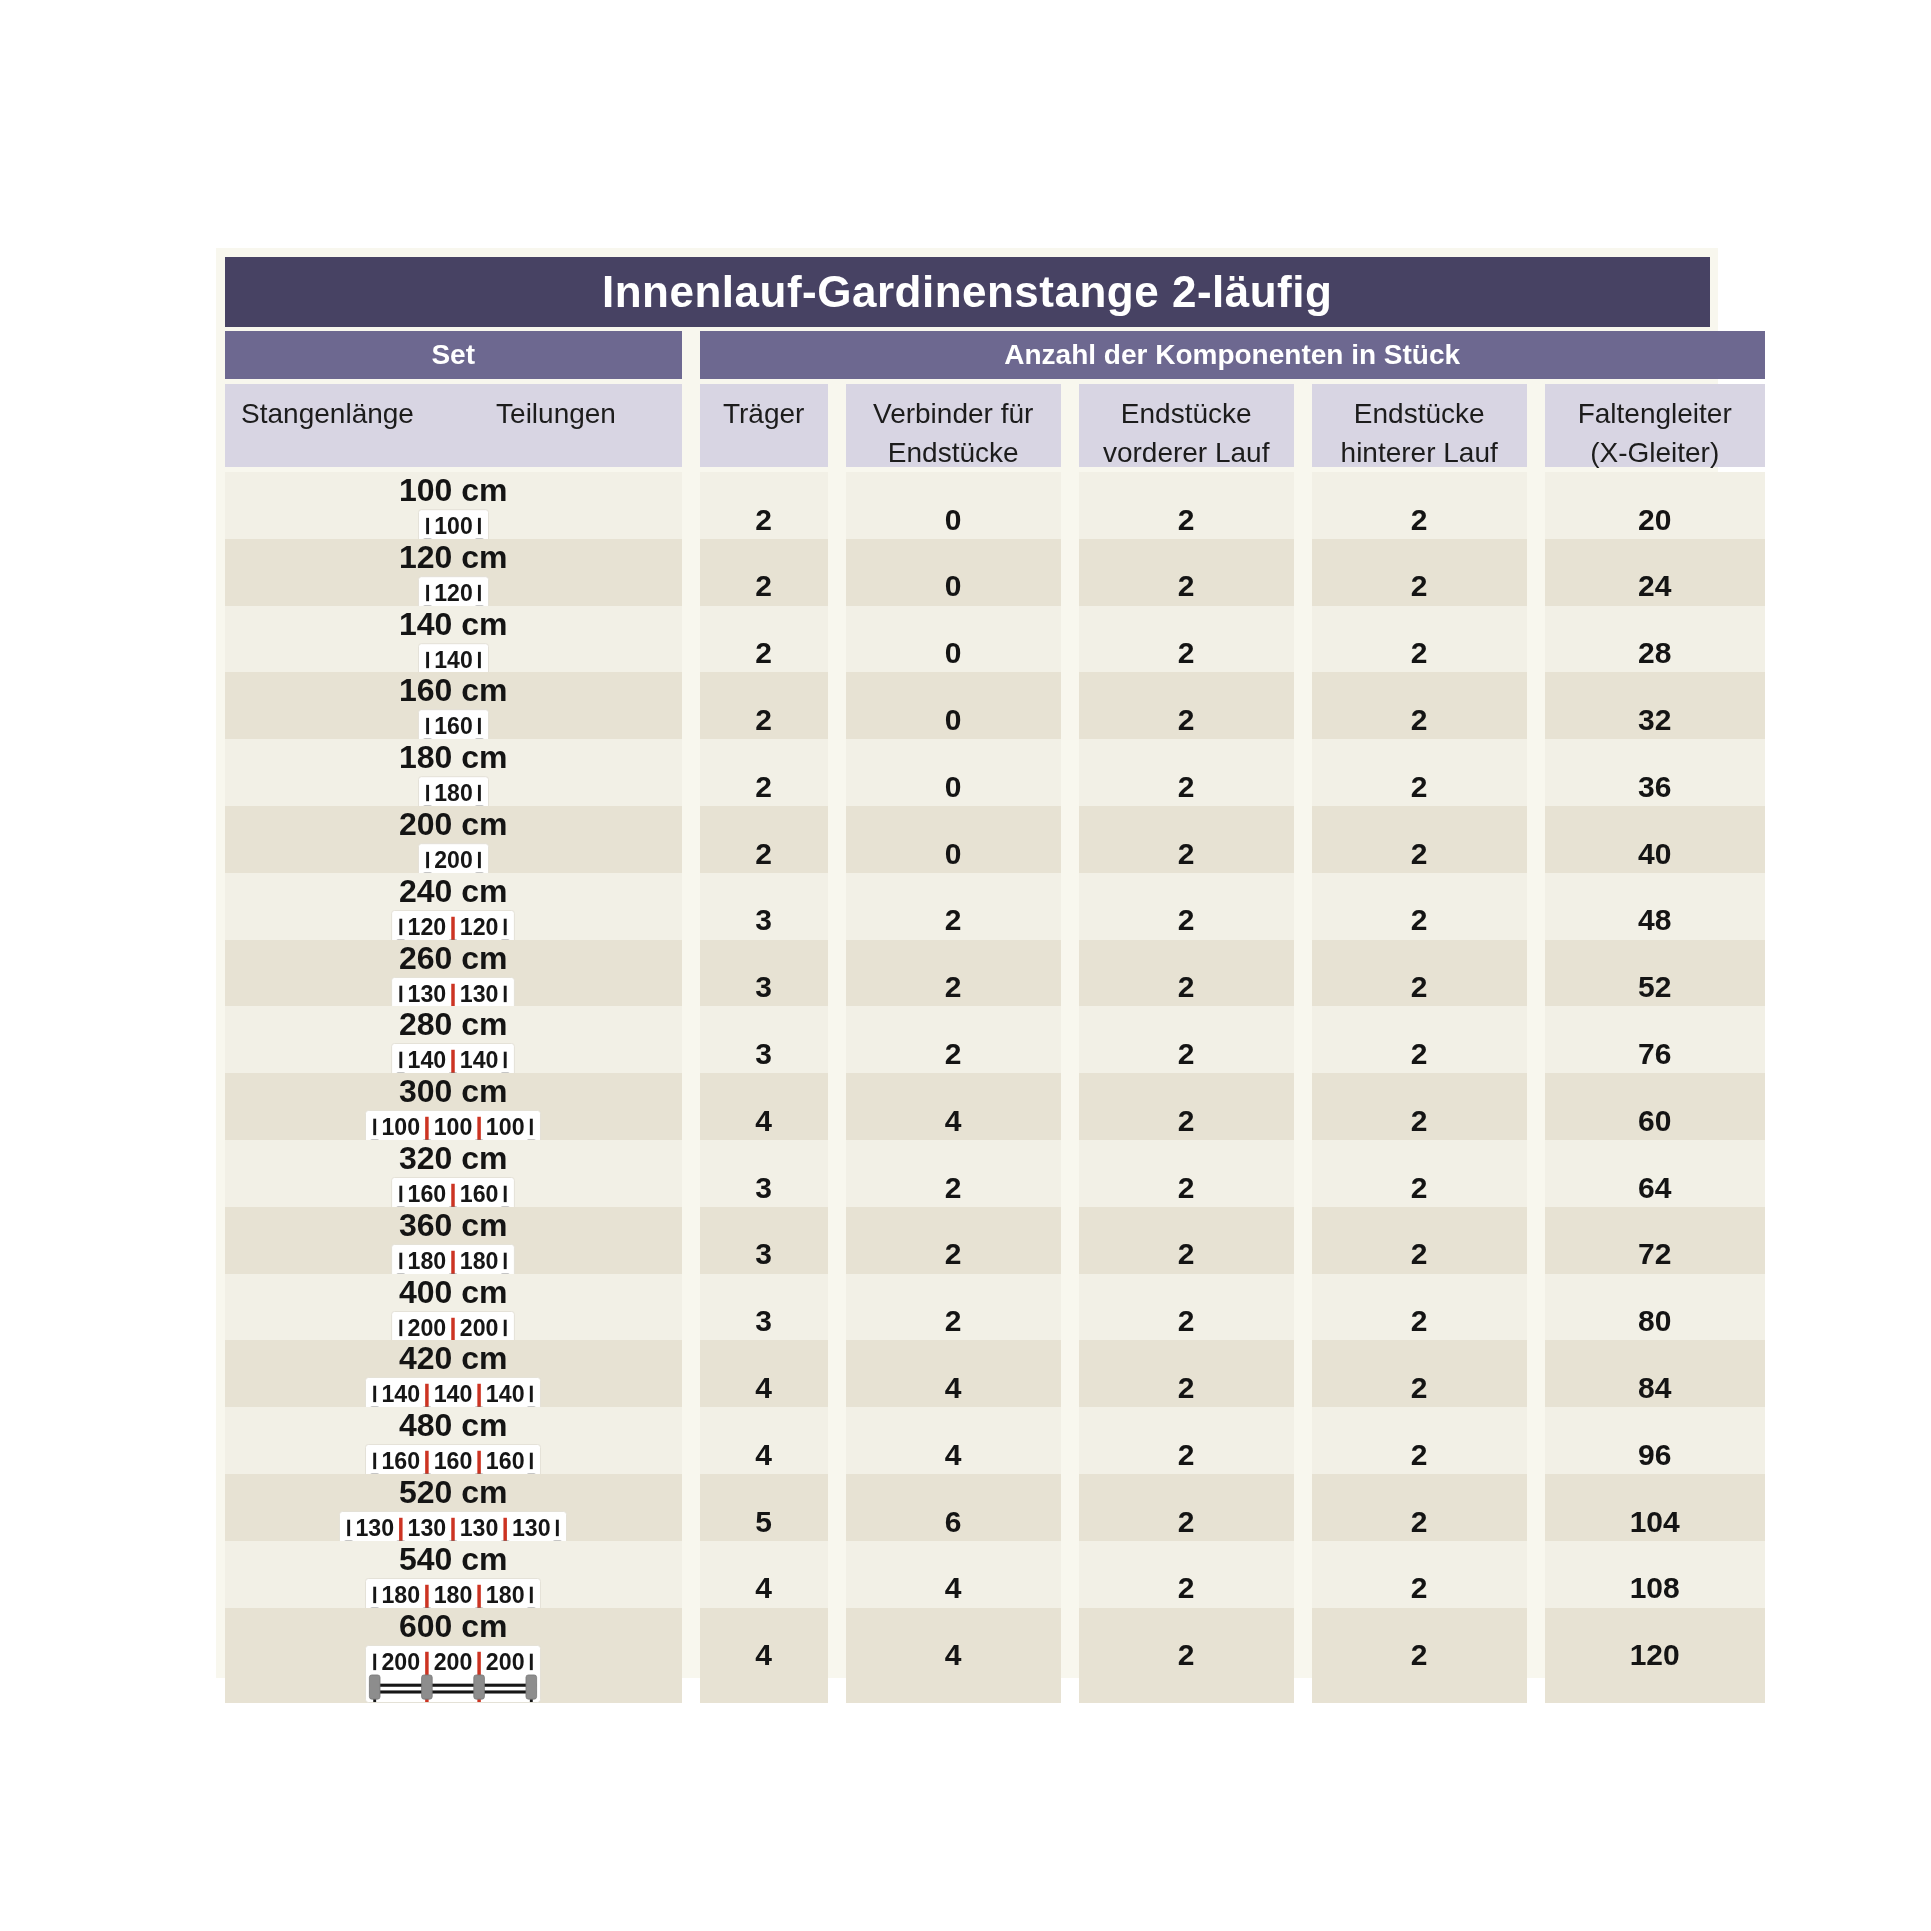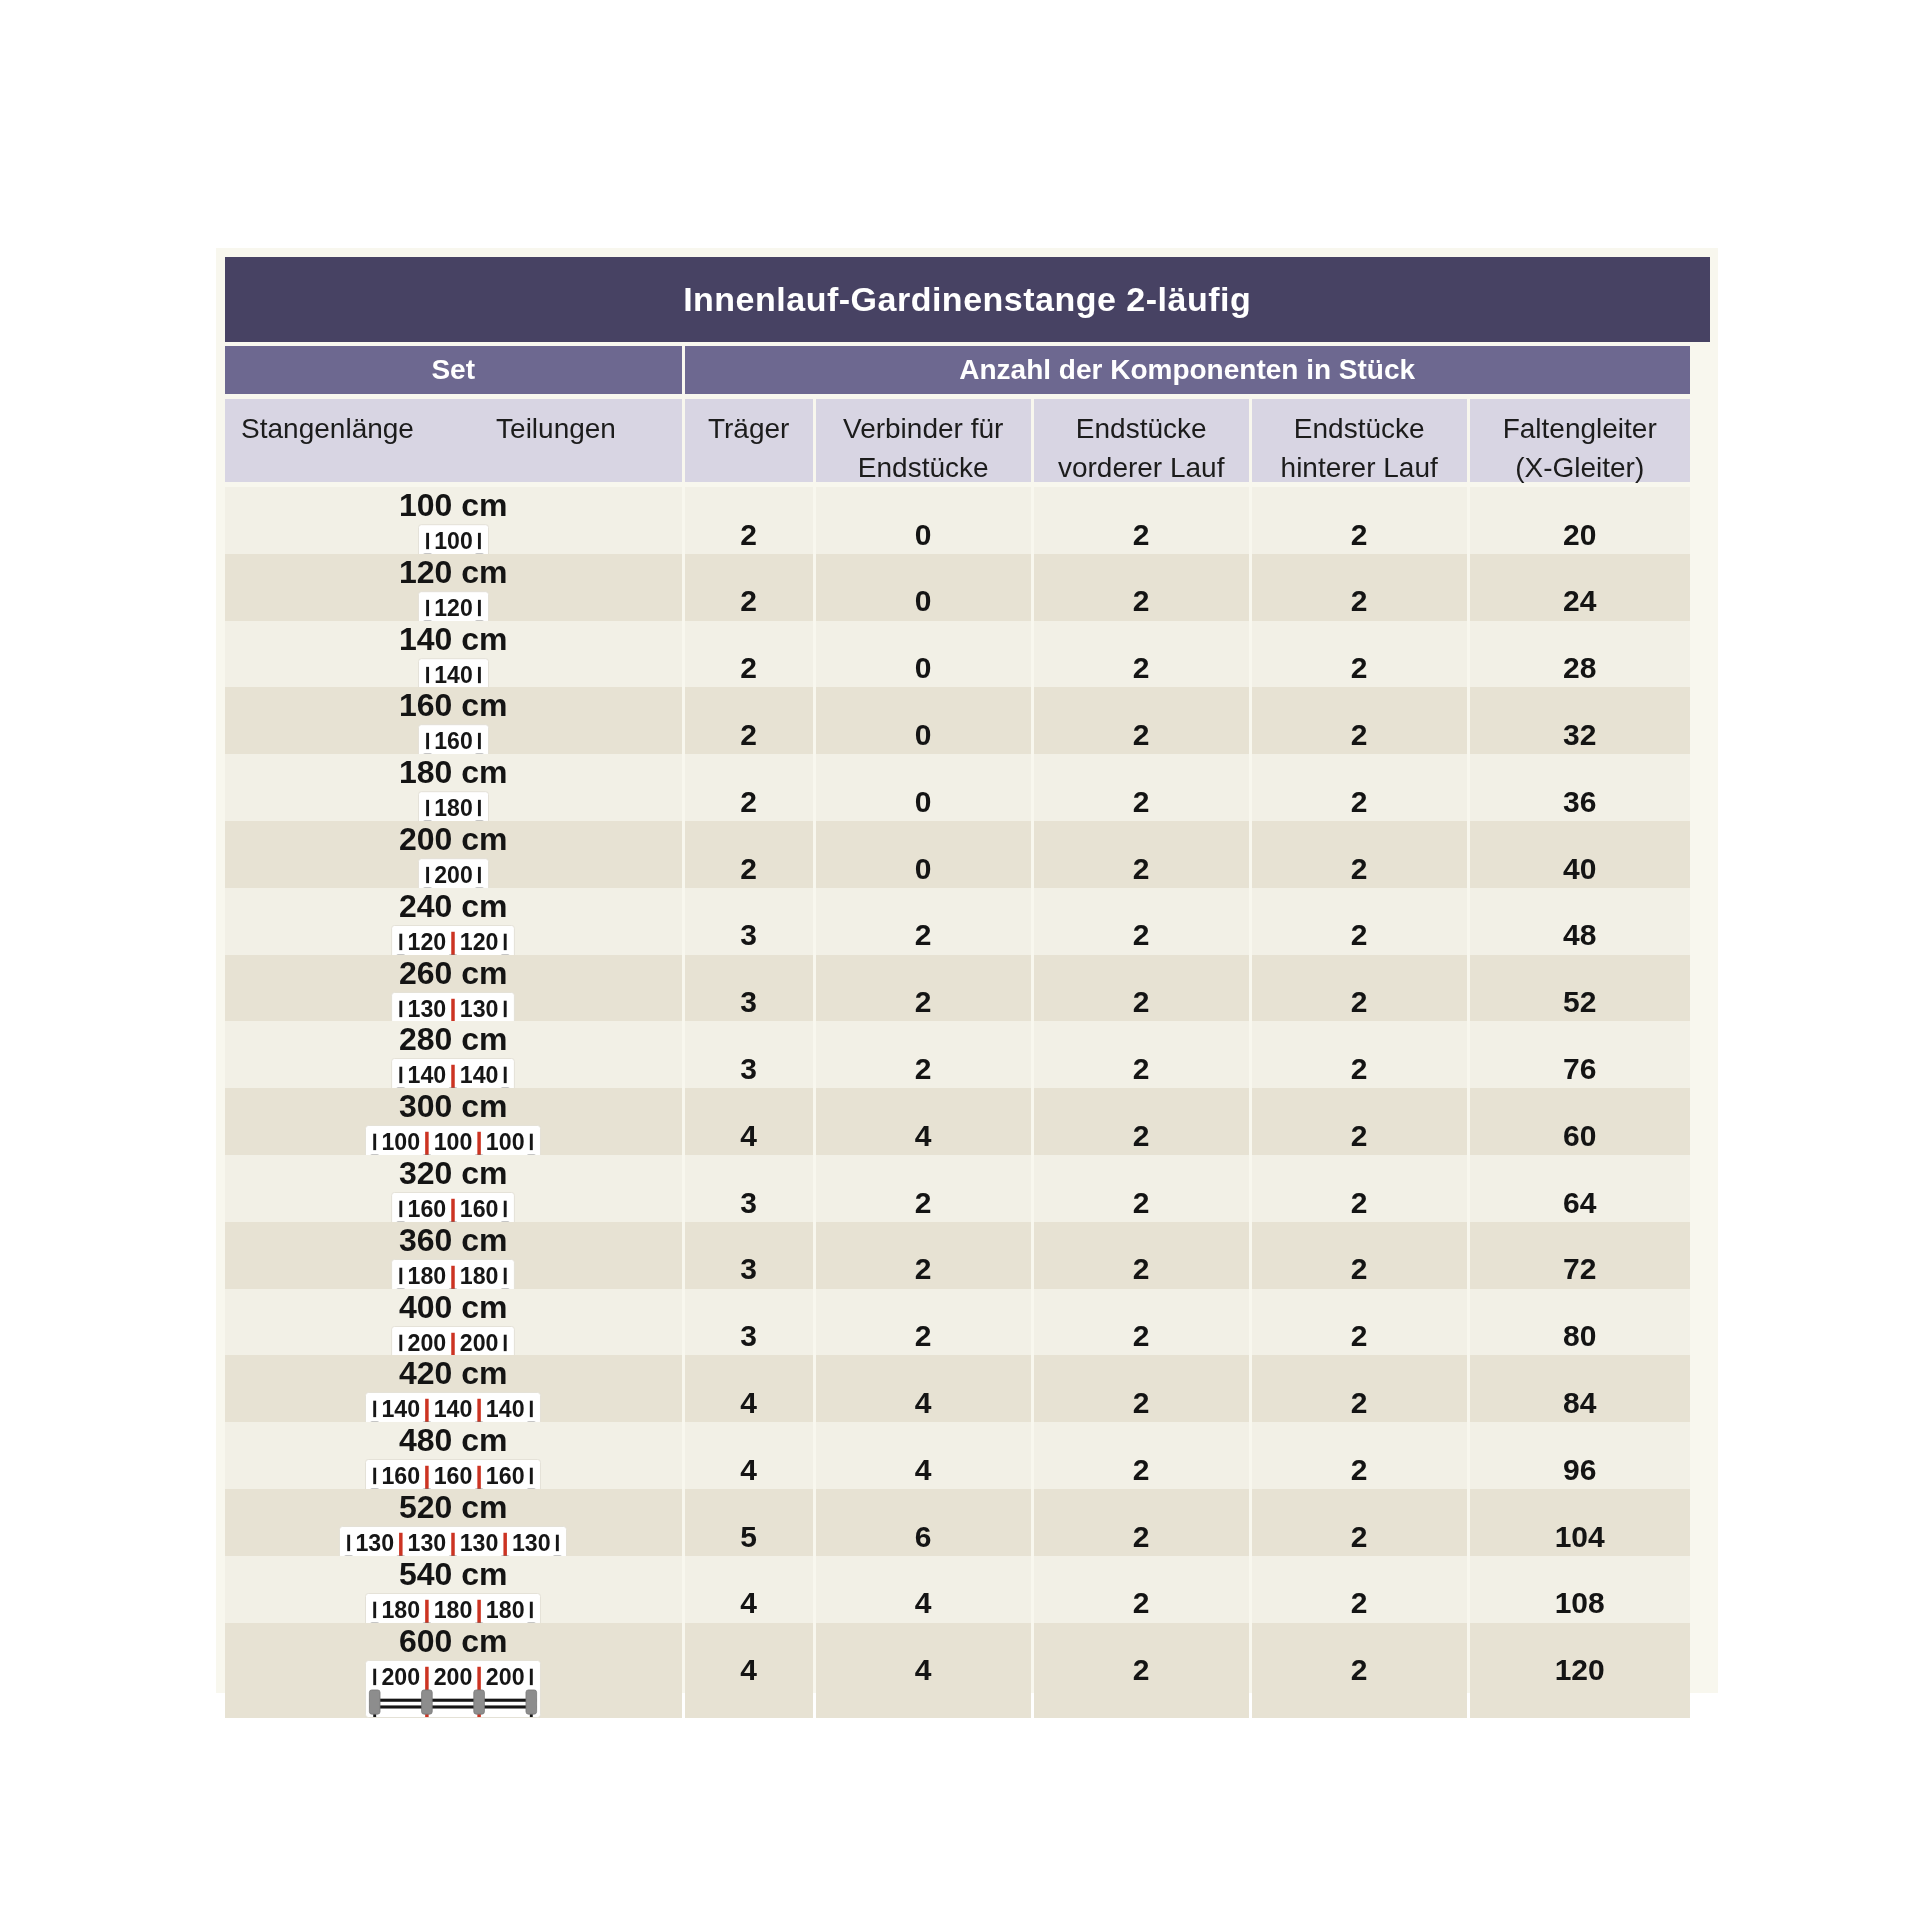--- a/index.html
+++ b/index.html
@@ -6,26 +6,26 @@
   body{width:1931px;height:1931px;position:relative;font-family:"Liberation Sans",sans-serif;}
   .page{position:absolute;inset:0;background:#ffffff;}
 
   .table-wrap{
     position:absolute;left:216px;top:248px;width:1485px;
     padding:8.7px;background:var(--frame_bg);
   }
   .tbl{display:flex;flex-direction:column;gap:4.8px;}
 
   .title-bar{
-    height:85px;background:var(--title_bg);color:#ffffff;
+    height:70px;background:var(--title_bg);color:#ffffff;
     display:flex;align-items:center;justify-content:center;
-    font-size:34px;font-weight:700;letter-spacing:0.5px;
+    font-size:44px;font-weight:700;letter-spacing:0.5px;
   }
 
-  .grid-row{display:grid;grid-template-columns:457px 128px 215px 215px 215px 220px;column-gap:3px;}
+  .grid-row{display:grid;grid-template-columns:457px 128px 215px 215px 215px 220px;column-gap:18px;}
 
   .group-row .cell{height:48px;background:var(--subheader_bg);color:#ffffff;
     display:flex;align-items:center;justify-content:center;font-size:28px;font-weight:700;}
   .group-set{grid-column:1 / 2;}
   .group-components{grid-column:2 / 7;}
 
   .colhead-row .cell{height:83px;background:var(--colheader_bg);color:#1c1c1c;
     font-size:28px;font-weight:400;text-align:center;padding-top:9.7px;box-sizing:border-box;}
   .colhead-row .line{line-height:39px;}
   .set-cols{display:flex;flex-direction:row;}

